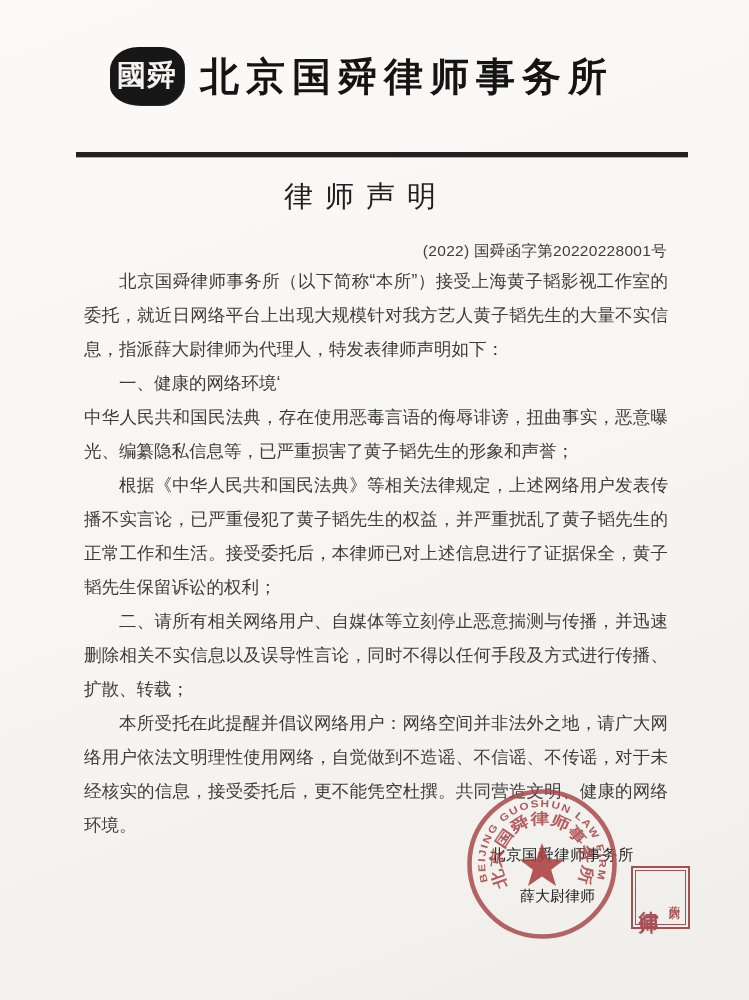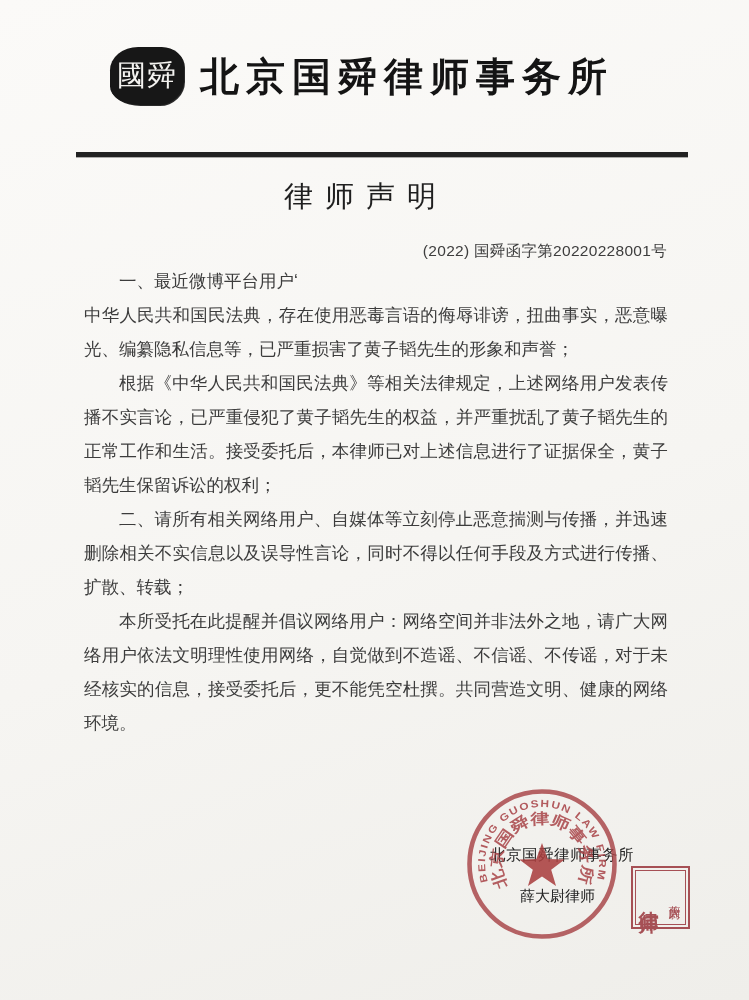--- a/index.html
+++ b/index.html
@@ -15,21 +15,21 @@
     overflow: hidden;
   }
 
   
   .logo {
     position:absolute; left:110px; top:47px; width:74px; height:58px;
     background:#171717; color:#f4f3f0;
     border-radius: 38% 30% 34% 40% / 40% 34% 42% 32%;
     display:flex; align-items:center; justify-content:center;
     font-family:"Liberation Serif","DejaVu Serif",serif;
-    font-weight:normal; font-size:29px; letter-spacing:1px;
+    font-weight:bold; font-size:29px; letter-spacing:1px;
     box-shadow: 1px 1px 0 #2a2a2a;
   }
   .firm-name {
     position:absolute; left:200px; top:50px;
     font-family:"Liberation Serif","DejaVu Serif",serif;
     font-size:39px; font-weight:bold; letter-spacing:7px;
     color:#141414; white-space:nowrap;
   }
   .rule {
     position:absolute; left:76px; top:152px; width:612px; height:5px;
@@ -96,21 +96,22 @@
   <div class="logo">
     <span>國舜</span>
   </div>
   <div class="firm-name">北京国舜律师事务所</div>
   <div class="rule"></div>
 
   <div class="title">律师声明</div>
   <div class="doc-number">(2022) 国舜函字第20220228001号</div>
 
   <div class="body-text">
-      <p class="para-indent">一、最近微博平台用户‘</p>
+      <p class="para-indent">北京国舜律师事务所（以下简称“本所”）接受上海黄子韬影视工作室的委托，就近日网络平台上出现大规模针对我方艺人黄子韬先生的大量不实信息，指派薛大尉律师为代理人，特发表律师声明如下：</p>
+      <p class="para-indent">一、健康的网络环境‘</p>
       <p>中华人民共和国民法典，存在使用恶毒言语的侮辱诽谤，扭曲事实，恶意曝光、编纂隐私信息等，已严重损害了黄子韬先生的形象和声誉；</p>
       <p class="para-indent">根据《中华人民共和国民法典》等相关法律规定，上述网络用户发表传播不实言论，已严重侵犯了黄子韬先生的权益，并严重扰乱了黄子韬先生的正常工作和生活。接受委托后，本律师已对上述信息进行了证据保全，黄子韬先生保留诉讼的权利；</p>
       <p class="para-indent">二、请所有相关网络用户、自媒体等立刻停止恶意揣测与传播，并迅速删除相关不实信息以及误导性言论，同时不得以任何手段及方式进行传播、扩散、转载；</p>
       <p class="para-indent">本所受托在此提醒并倡议网络用户：网络空间并非法外之地，请广大网络用户依法文明理性使用网络，自觉做到不造谣、不信谣、不传谣，对于未经核实的信息，接受委托后，更不能凭空杜撰。共同营造文明、健康的网络环境。</p>
     </div>
 
   <div class="sig-firm">北京国舜律师事务所</div>
   <div class="sig-lawyer">薛大尉律师</div>
 
   <svg class="seal" viewBox="0 0 170 170" aria-hidden="true">

